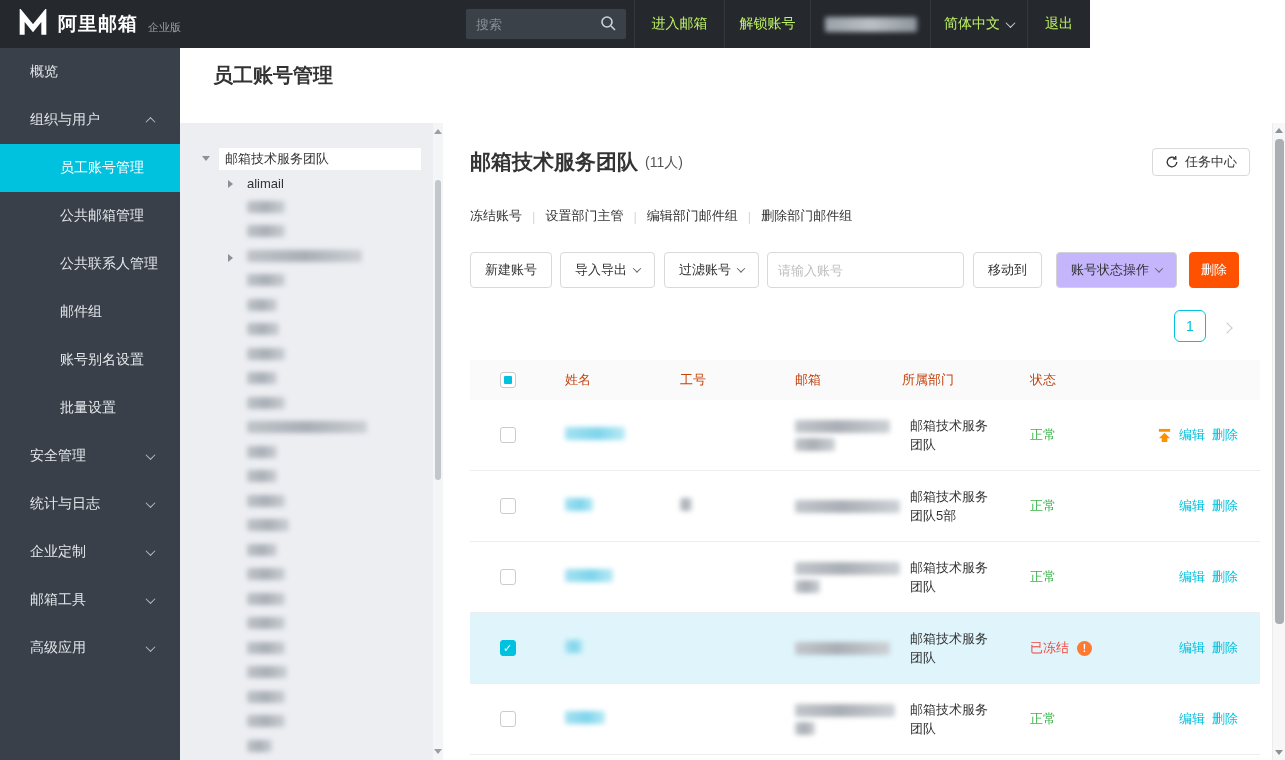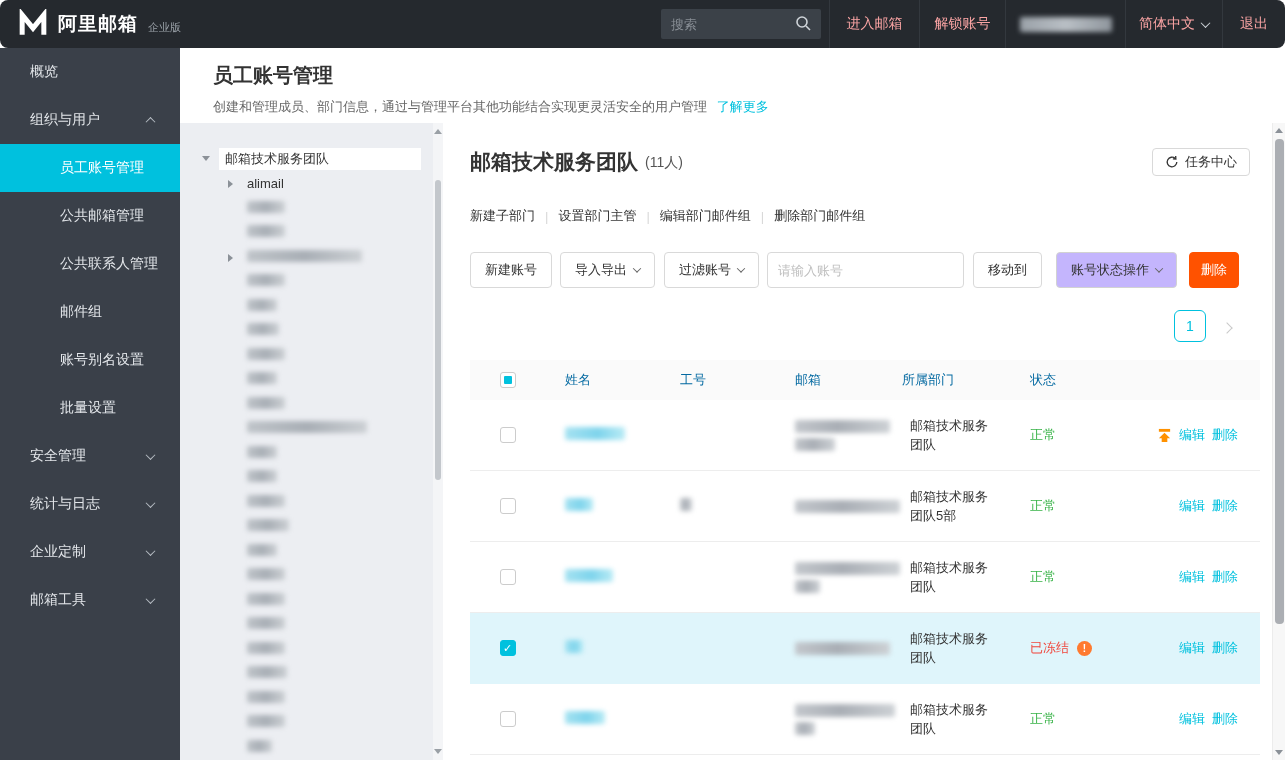--- a/index.html
+++ b/index.html
@@ -1,29 +1,29 @@
 <!DOCTYPE html>
 <html><head>
 <meta charset="utf-8">
 <style>
   * { margin:0; padding:0; box-sizing:border-box; }
   html,body { width:1285px; height:760px; overflow:hidden; }
   body { font-family:"Liberation Sans","DejaVu Sans",sans-serif; font-size:13px; color:#333; background:#fff; position:relative; }
 
   
-  .topbar { position:absolute; left:0; top:0; width:1285px; height:48px; background:#25292E; display:flex; align-items:center; z-index:50;border-radius:8px; }
+  .topbar { position:absolute; left:0; top:0; width:1090px; height:48px; background:#25292E; display:flex; align-items:center; z-index:50; }
   .brand { display:flex; align-items:center; padding-left:18px; gap:10px; }
   .brand-name { color:#fff; font-size:19px; font-weight:700; letter-spacing:1px; }
   .brand-ed { color:#9aa1a8; font-size:11px; margin-top:6px; }
   .topbar-right { margin-left:auto; display:flex; align-items:center; height:48px; }
   .tb-search { width:160px; height:30px; background:#3B4148; border:none; border-radius:2px; color:#cfd4d9; font-size:13px; padding:0 34px 0 10px; outline:none; }
   .tb-search::placeholder { color:#8a9097; }
   .tb-search-wrap { position:relative; margin-right:8px; }
   .tb-search-wrap svg { position:absolute; right:9px; top:6px; }
-  .tb-item { height:48px; display:flex; align-items:center; justify-content:center; border-left:1px solid #33383E; color:#fca5a5; font-size:14px; cursor:pointer; gap:7px; }
+  .tb-item { height:48px; display:flex; align-items:center; justify-content:center; border-left:1px solid #33383E; color:#bef264; font-size:14px; cursor:pointer; gap:7px; }
   .w-enter{width:90px;} .w-help{width:86px;} .w-user{width:120px;} .w-lang{width:97px;} .w-out{width:63px;}
   .chev { width:7px; height:7px; border-right:1.6px solid #cfd4d9; border-bottom:1.6px solid #cfd4d9; display:inline-block; }
   .chev.down { transform:rotate(45deg) translate(-1px,-1px); }
   .chev.up { transform:rotate(-135deg) translate(-1px,-1px); }
   .blur { display:inline-block; height:13px; border-radius:2px; filter:blur(2.5px); background:linear-gradient(90deg,#c3c7cc,#a9aeb5 45%,#cdd1d5); }
   .blur.cyan { background:linear-gradient(90deg,#a5e2f1,#7ed4ec 55%,#b9ebf5); }
   .blur.on-dark { background:linear-gradient(90deg,#9aa1a8,#b9bfc5 50%,#8e959c); height:15px; }
 
   
   .sidebar { position:absolute; left:0; top:48px; width:180px; height:712px; background:#3A4049; z-index:40; }
@@ -79,21 +79,21 @@
 
   
   .pager { position:absolute; left:731px; top:187px; display:flex; align-items:center; gap:17px; }
   .page-cur { width:32px; height:32px; border:1px solid #00C1DE; border-radius:6px; color:#00C1DE; font-size:14px; display:flex; align-items:center; justify-content:center; cursor:pointer; }
   .page-next { color:#c9c9c9; font-size:15px; cursor:pointer; }
   .page-next .chev{ border-color:#c9c9c9; width:8px; height:8px; transform:rotate(-45deg); }
 
   
   .table { position:absolute; left:27px; top:237px; width:790px; }
   .trow { display:grid; grid-template-columns:75px 115px 115px 115px 130px 110px 130px; align-items:center; }
-  .thead { height:40px; background:#FAFAFA; color:#0369a1; font-size:13px; }
+  .thead { height:40px; background:#FAFAFA; color:#c2410c; font-size:13px; }
   .tbody-row { height:71px; border-bottom:1px solid #EDEDED; }
   .tbody-row.selected { background:#DFF5FB; border-bottom-color:#DFF5FB; }
   .cell { padding-left:20px; }
   .cell.c-cb { display:flex; justify-content:center; padding-left:0; }
   .cell.c-dept { padding-right:32px; line-height:19px; color:#333; }
   .cell.c-status { display:flex; align-items:center; gap:8px; padding-left:10px; }
   .thead .cell.c-status { padding-left:10px; }
   .cell.c-actions { display:flex; align-items:center; justify-content:flex-end; gap:7px; padding-right:22px; }
   .cell.c-actions a { color:#00C1DE; text-decoration:none; cursor:pointer; }
   .st-normal { color:#3BB44A; }
@@ -184,28 +184,28 @@
       <span class="chev down"></span>
     </div>
   <div class="side-item">
       <span>企业定制</span>
       <span class="chev down"></span>
     </div>
   <div class="side-item">
       <span>邮箱工具</span>
       <span class="chev down"></span>
     </div>
+  <div class="side-item">
+      <span>高级应用</span>
+      <span class="chev down"></span>
+    </div>
 </div>
 
 <div class="pagehead">
   <h1>员工账号管理</h1>
-  <div class="sub">
-    <span>创建和管理成员、部门信息，通过与管理平台其他功能结合实现更灵活安全的用户管理</span>
-    <a>了解更多</a>
-  </div>
 </div>
 
 <div class="tree">
   <span class="tri-down" style="left:22px; top:33px;"></span>
   <div class="tree-root">
       <span>邮箱技术服务团队</span>
     </div>
   <span class="tri-right" style="left:48px; top:57px;"></span>
   <div class="tree-child"><span>alimail</span></div>
 
@@ -249,21 +249,21 @@
     <button class="task-btn">
       <svg width="14" height="14" viewBox="0 0 16 16">
         <path d="M13.5 8a5.5 5.5 0 1 1-1.8-4.1" fill="none" stroke="#333" stroke-width="1.5"></path>
         <path d="M12.2 1.2 L12.4 4.6 L9 4.4" fill="none" stroke="#333" stroke-width="1.5"></path>
       </svg>
       <span>任务中心</span>
     </button>
   </div>
 
   <div class="dept-links">
-    <a>新建子部门</a>
+    <a>冻结账号</a>
       <span class="sep">|</span>
     <a>设置部门主管</a>
       <span class="sep">|</span>
     <a>编辑部门邮件组</a>
       <span class="sep">|</span>
     <a>删除部门邮件组</a>
   </div>
 
   <div class="toolbar">
     <button class="btn mr8">

